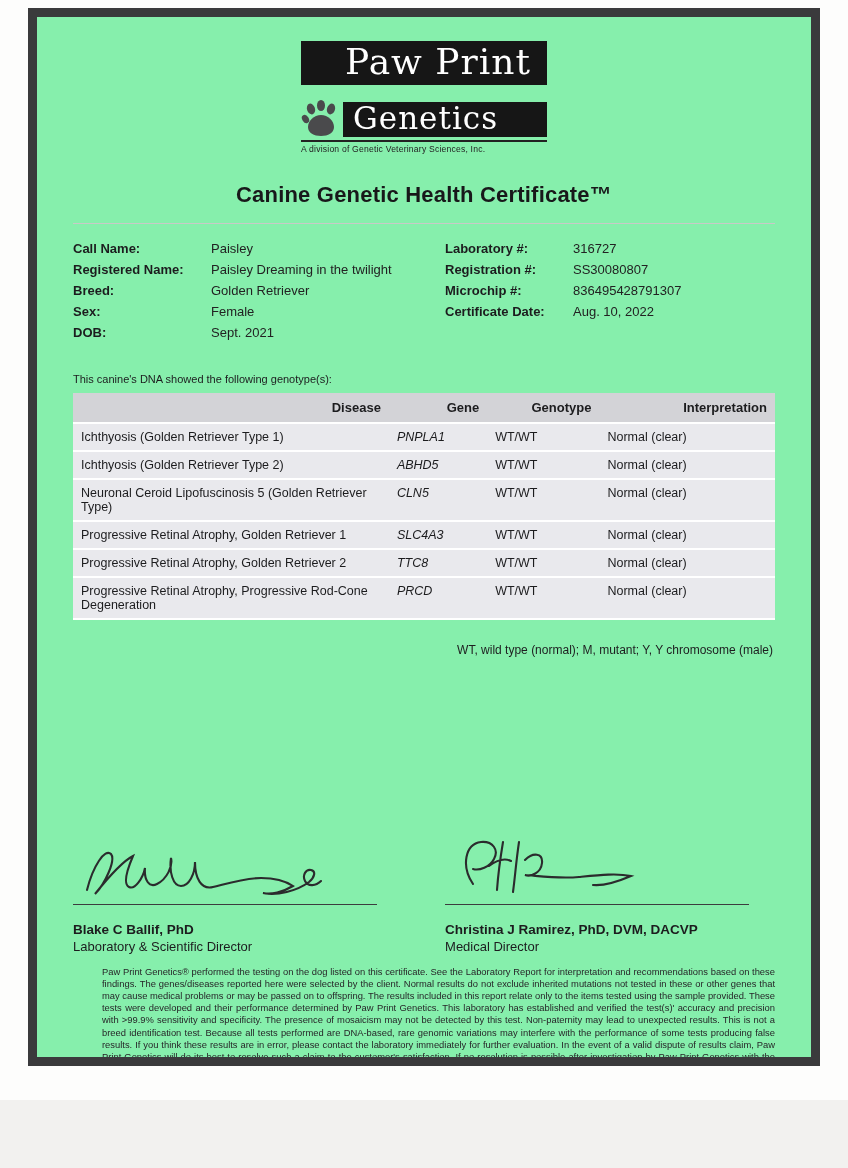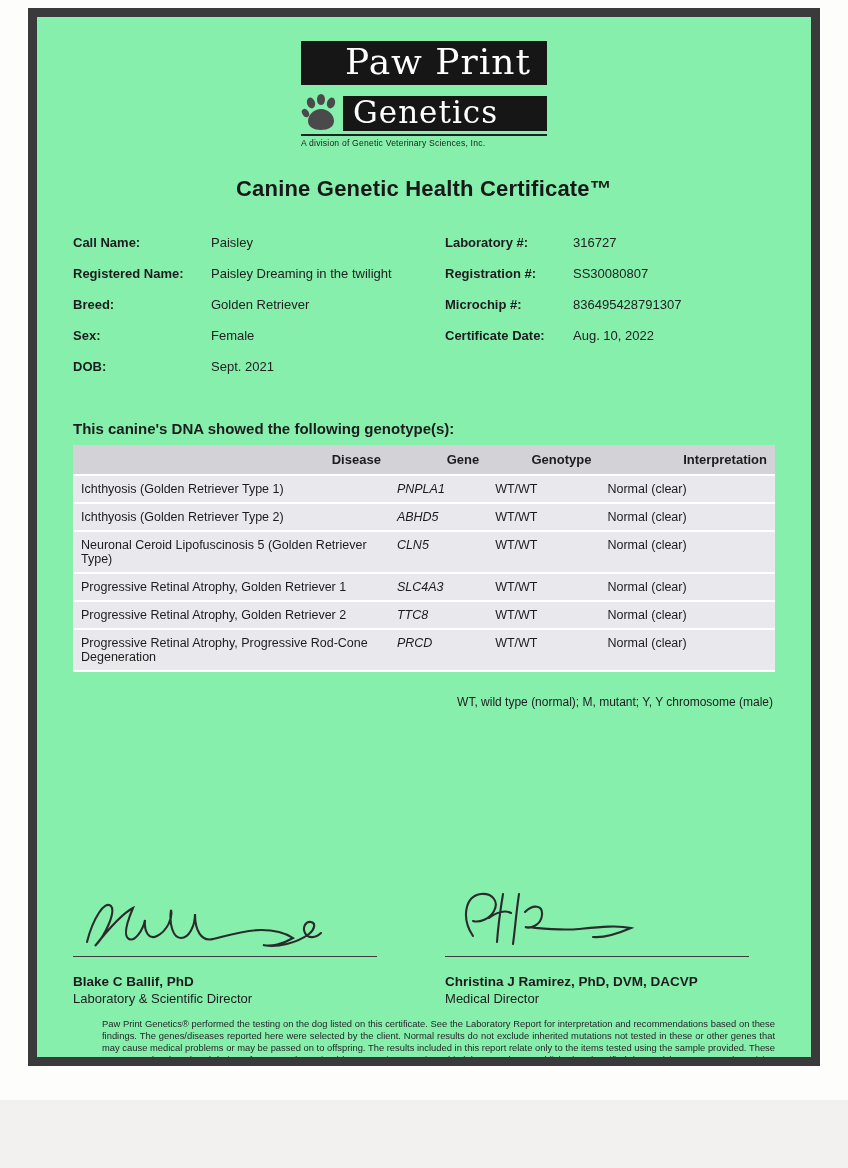--- a/index.html
+++ b/index.html
@@ -27,21 +27,21 @@
   .logo-wrap { text-align:center; }
   .logo { display:inline-block; text-align:left; }
   .logo-line1 {
     display:block;
     background:#161616; color:#fff;
     font-family:"DejaVu Serif", serif;
     font-size:36px; line-height:1.1;
     padding:1px 16px 3px 44px;
     letter-spacing:1px;
   }
-  .logo-line2 { display:flex; align-items:flex-end; margin-top:8px; }
+  .logo-line2 { display:flex; align-items:flex-end; margin-top:14px; }
   .paw { width:40px; height:38px; flex:0 0 auto; margin-right:2px; }
   .logo-genetics {
     display:inline-block;
     background:#161616; color:#fff;
     font-family:"DejaVu Serif", serif;
     font-size:31px; line-height:1.05;
     padding:0 14px 2px 10px;
     letter-spacing:1px;
     flex:1;
   }
@@ -56,28 +56,28 @@
   .title {
     margin-top:26px;
     text-align:center;
     font-size:22px; font-weight:bold;
     color:#18181a; letter-spacing:0.2px;
   }
   .title-rule { margin-top:15px; border-top:1.5px solid #c9c9c7; }
 
   
   .info { display:flex; margin-top:17px; font-size:13px; }
-  .info-col { display:grid; row-gap:16px; align-content:start; }
+  .info-col { display:grid; row-gap:6px; align-content:start; }
   .info-col.left  { width:372px; grid-template-columns:138px auto; }
   .info-col.right { width:330px; grid-template-columns:128px auto; }
   .info-label { font-weight:bold; }
   .info-value { color:#222; }
 
   
-  .results-heading { margin-top:46px; font-size:15px; font-weight:bold; }
+  .results-heading { margin-top:33px; font-size:11px; font-weight:normal; }
   table.results {
     margin-top:8px; width:100%;
     border-collapse:collapse;
     font-size:12.5px;
   }
   table.results th {
     background:#d3d3d7;
     text-align:right; font-weight:bold;
     padding:7px 8px;
     border-bottom:2px solid #fff;

